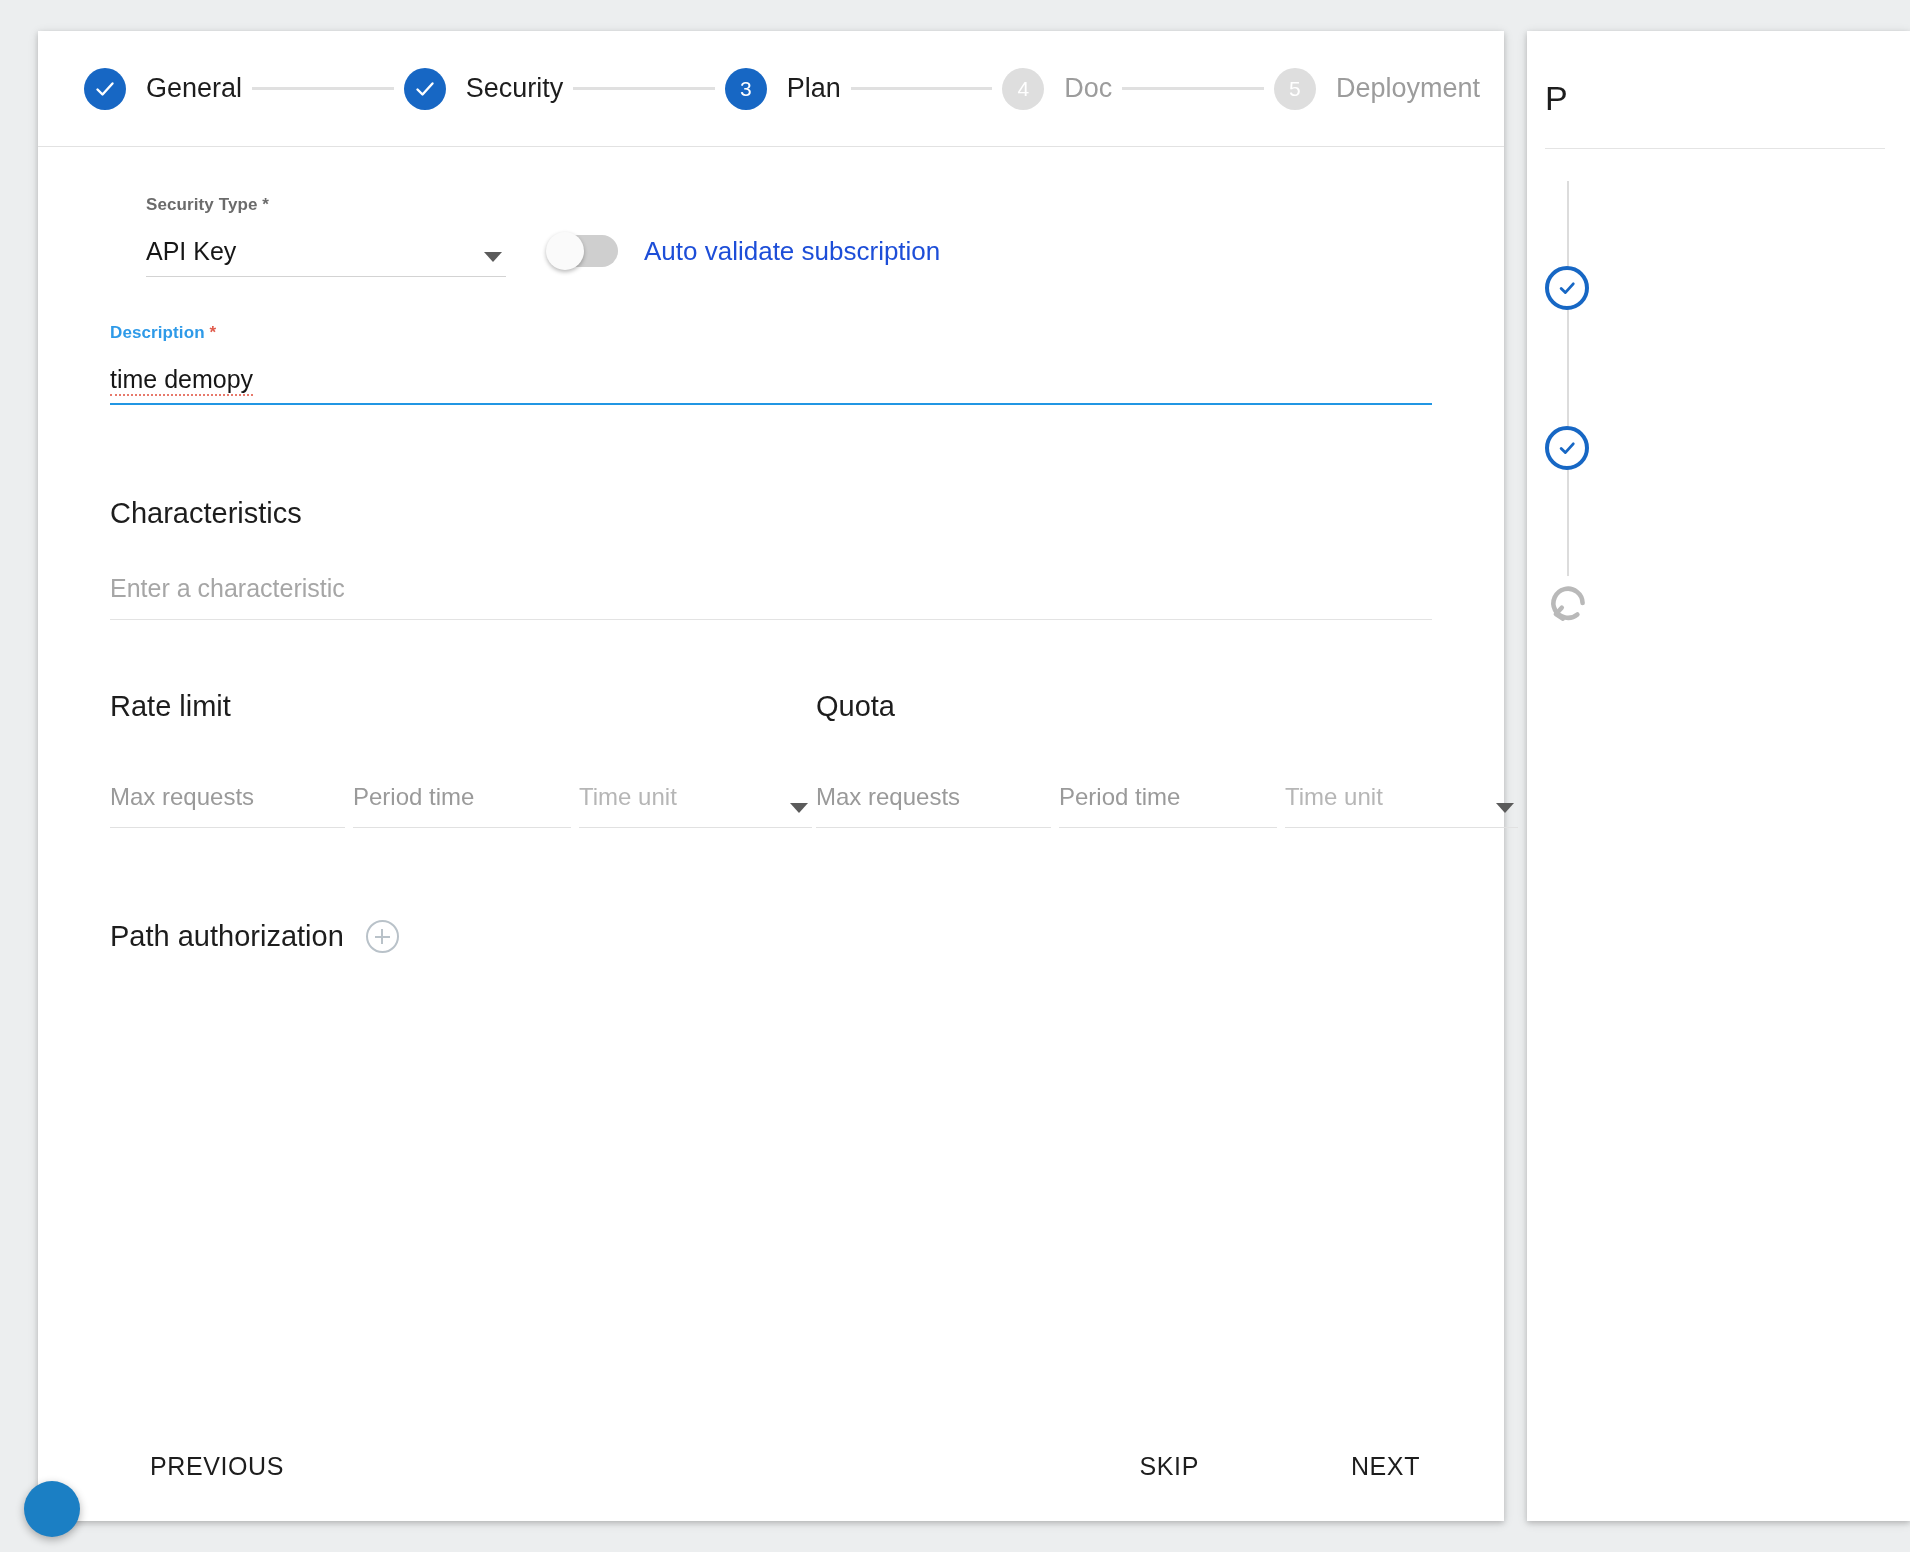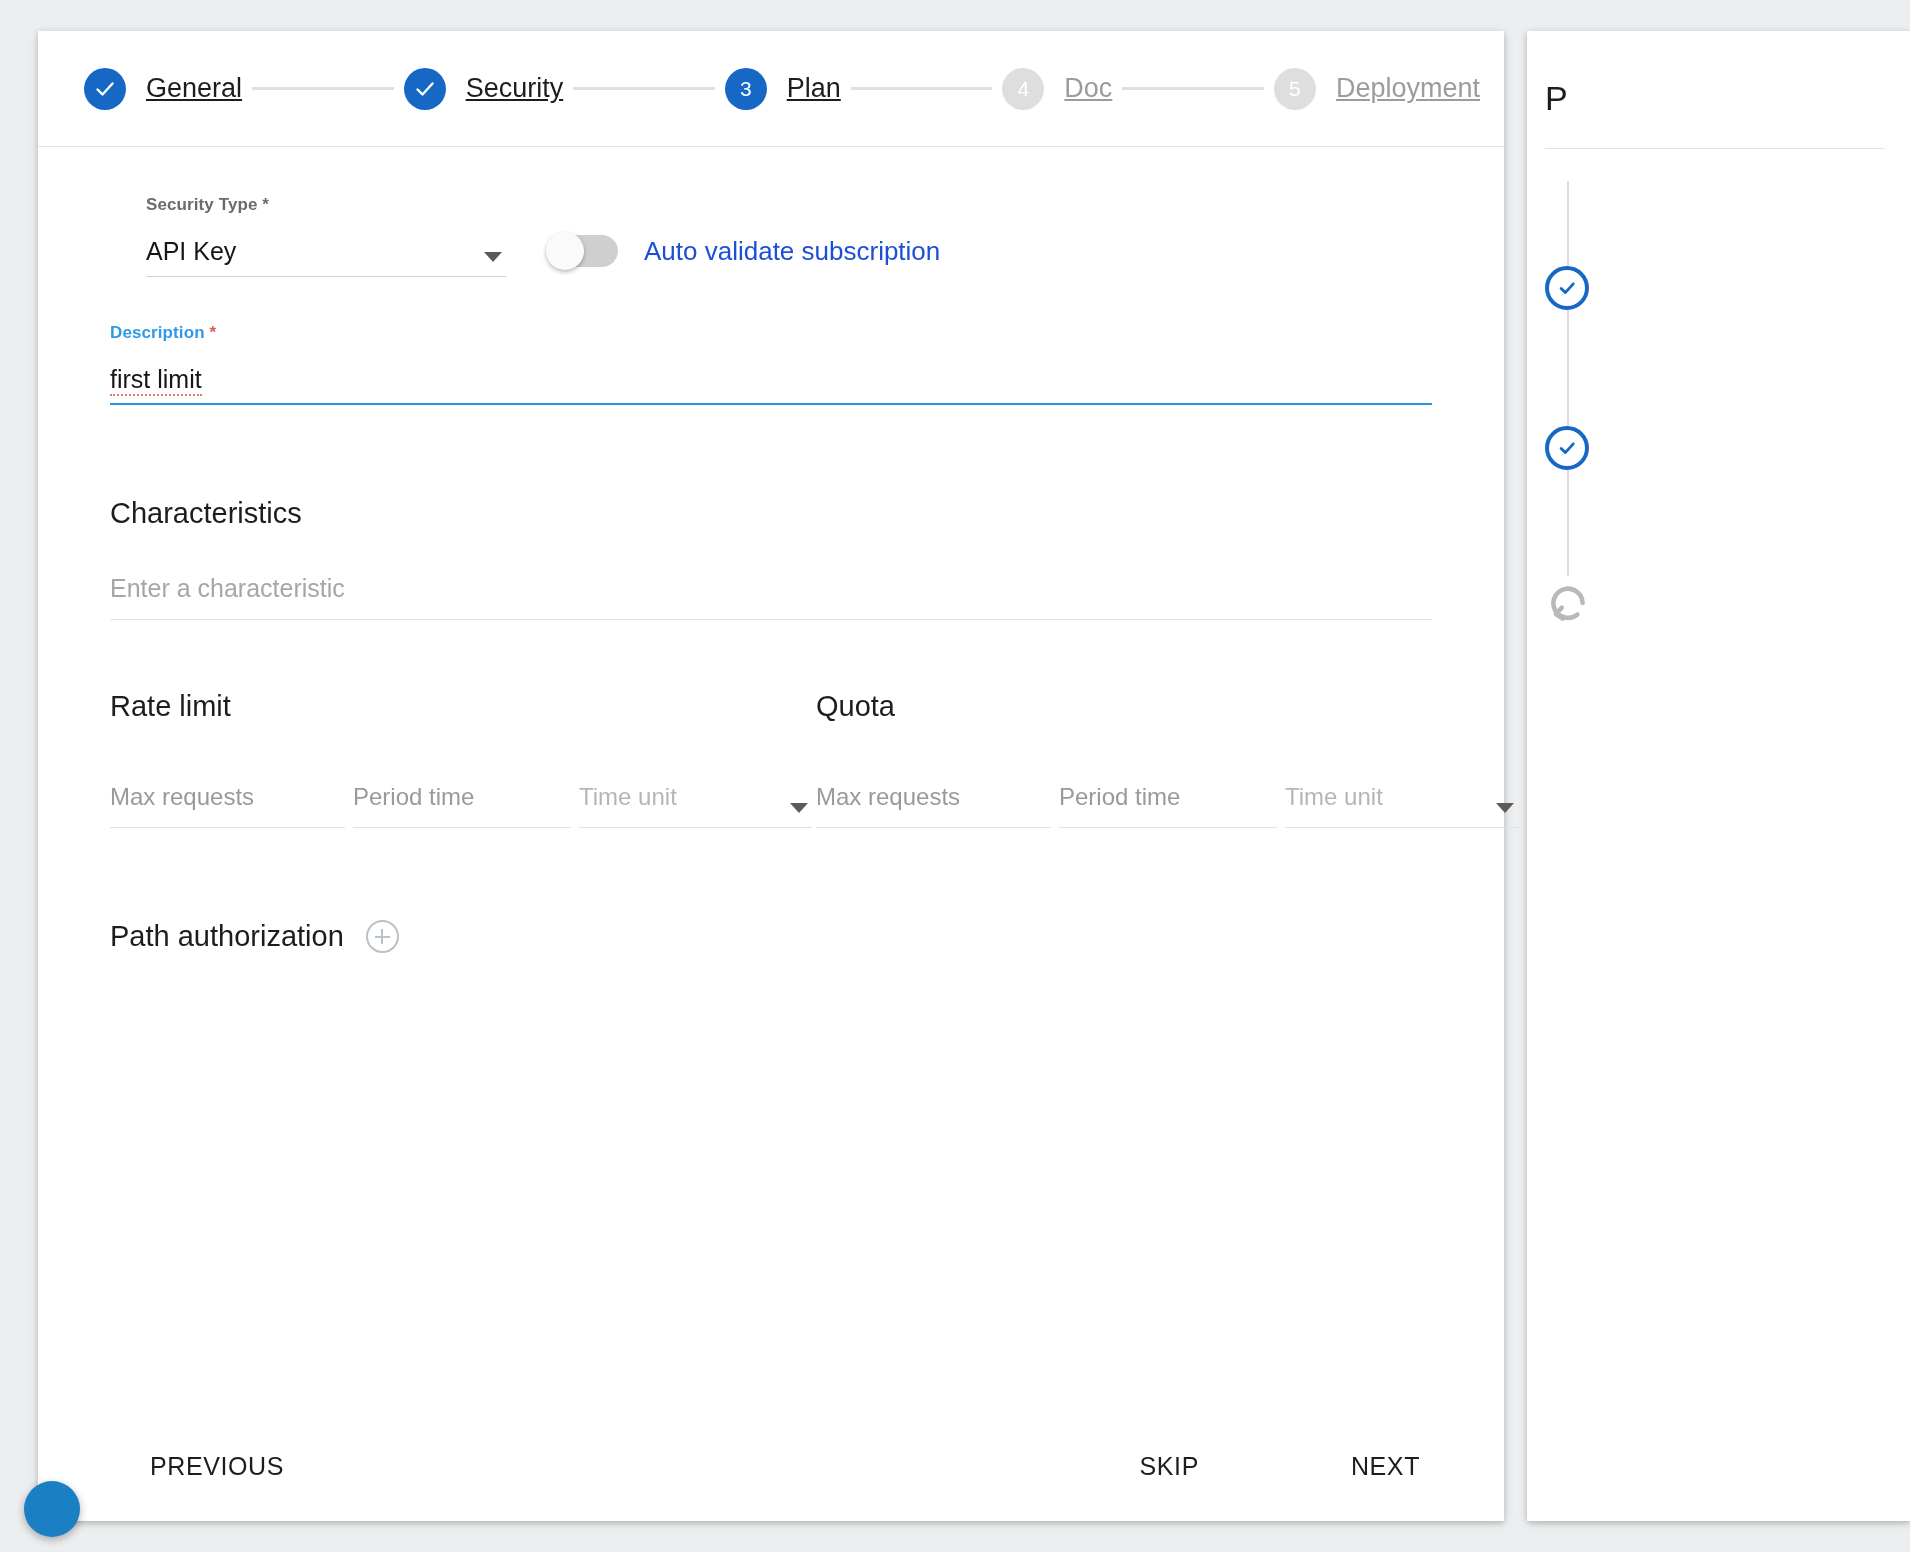--- a/index.html
+++ b/index.html
@@ -59,21 +59,20 @@
     font-family: "Liberation Sans", sans-serif;
   }
   .step-circle.done, .step-circle.active { background: #1767c4; }
   .step-circle.todo { background: #dedede; }
   .step-circle svg { display:block; }
   .step-label {
     margin-left: 20px;
     font-size: 27px;
     color: #1d1d1d;
     white-space: nowrap;
-    text-decoration: underline;
   }
   .step-label.muted { color: #9c9c9c; }
   .step-line {
     flex: 1 1 auto;
     height: 3px;
     background: #e0e0e0;
     margin: 0 10px;
     min-width: 40px;
   }
 
@@ -386,21 +385,21 @@
           <span class="toggle-text">Auto validate subscription</span>
         </div>
 
       </div>
 
       <div class="desc-block">
         <div class="field-label focused">
           <span>Description</span> <span class="star">*</span>
         </div>
         <div class="underline-input focused">
-          <span class="spellerror">first limit</span>
+          <span class="spellerror">time demopy</span>
         </div>
       </div>
 
       <div class="characteristics">
         <h3 class="section-title">Characteristics</h3>
         <div class="char-input">Enter a characteristic</div>
       </div>
 
       <div class="limits">
 

